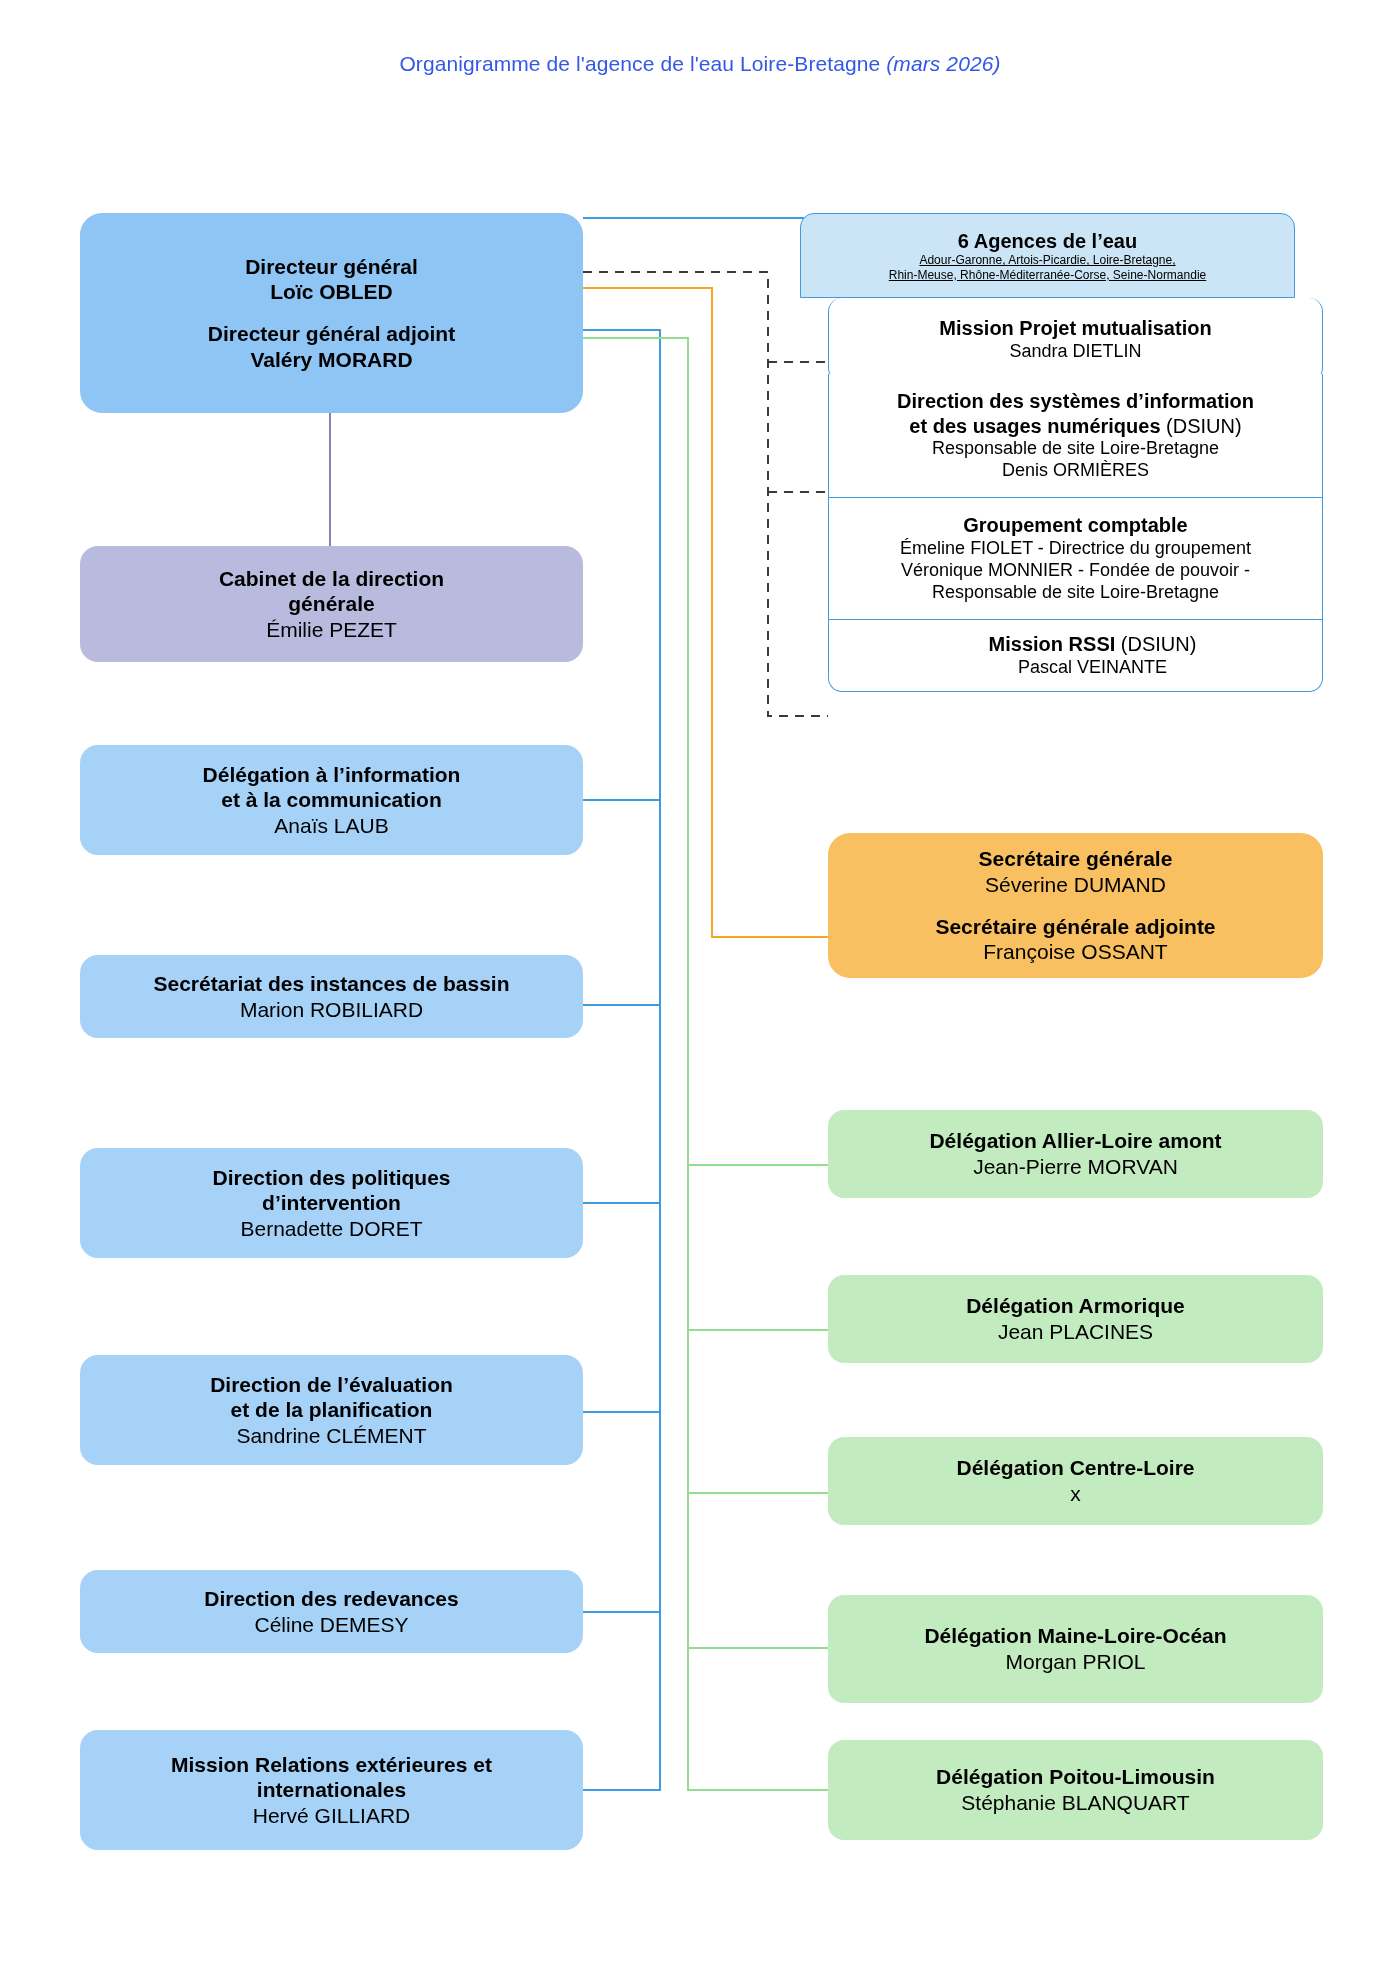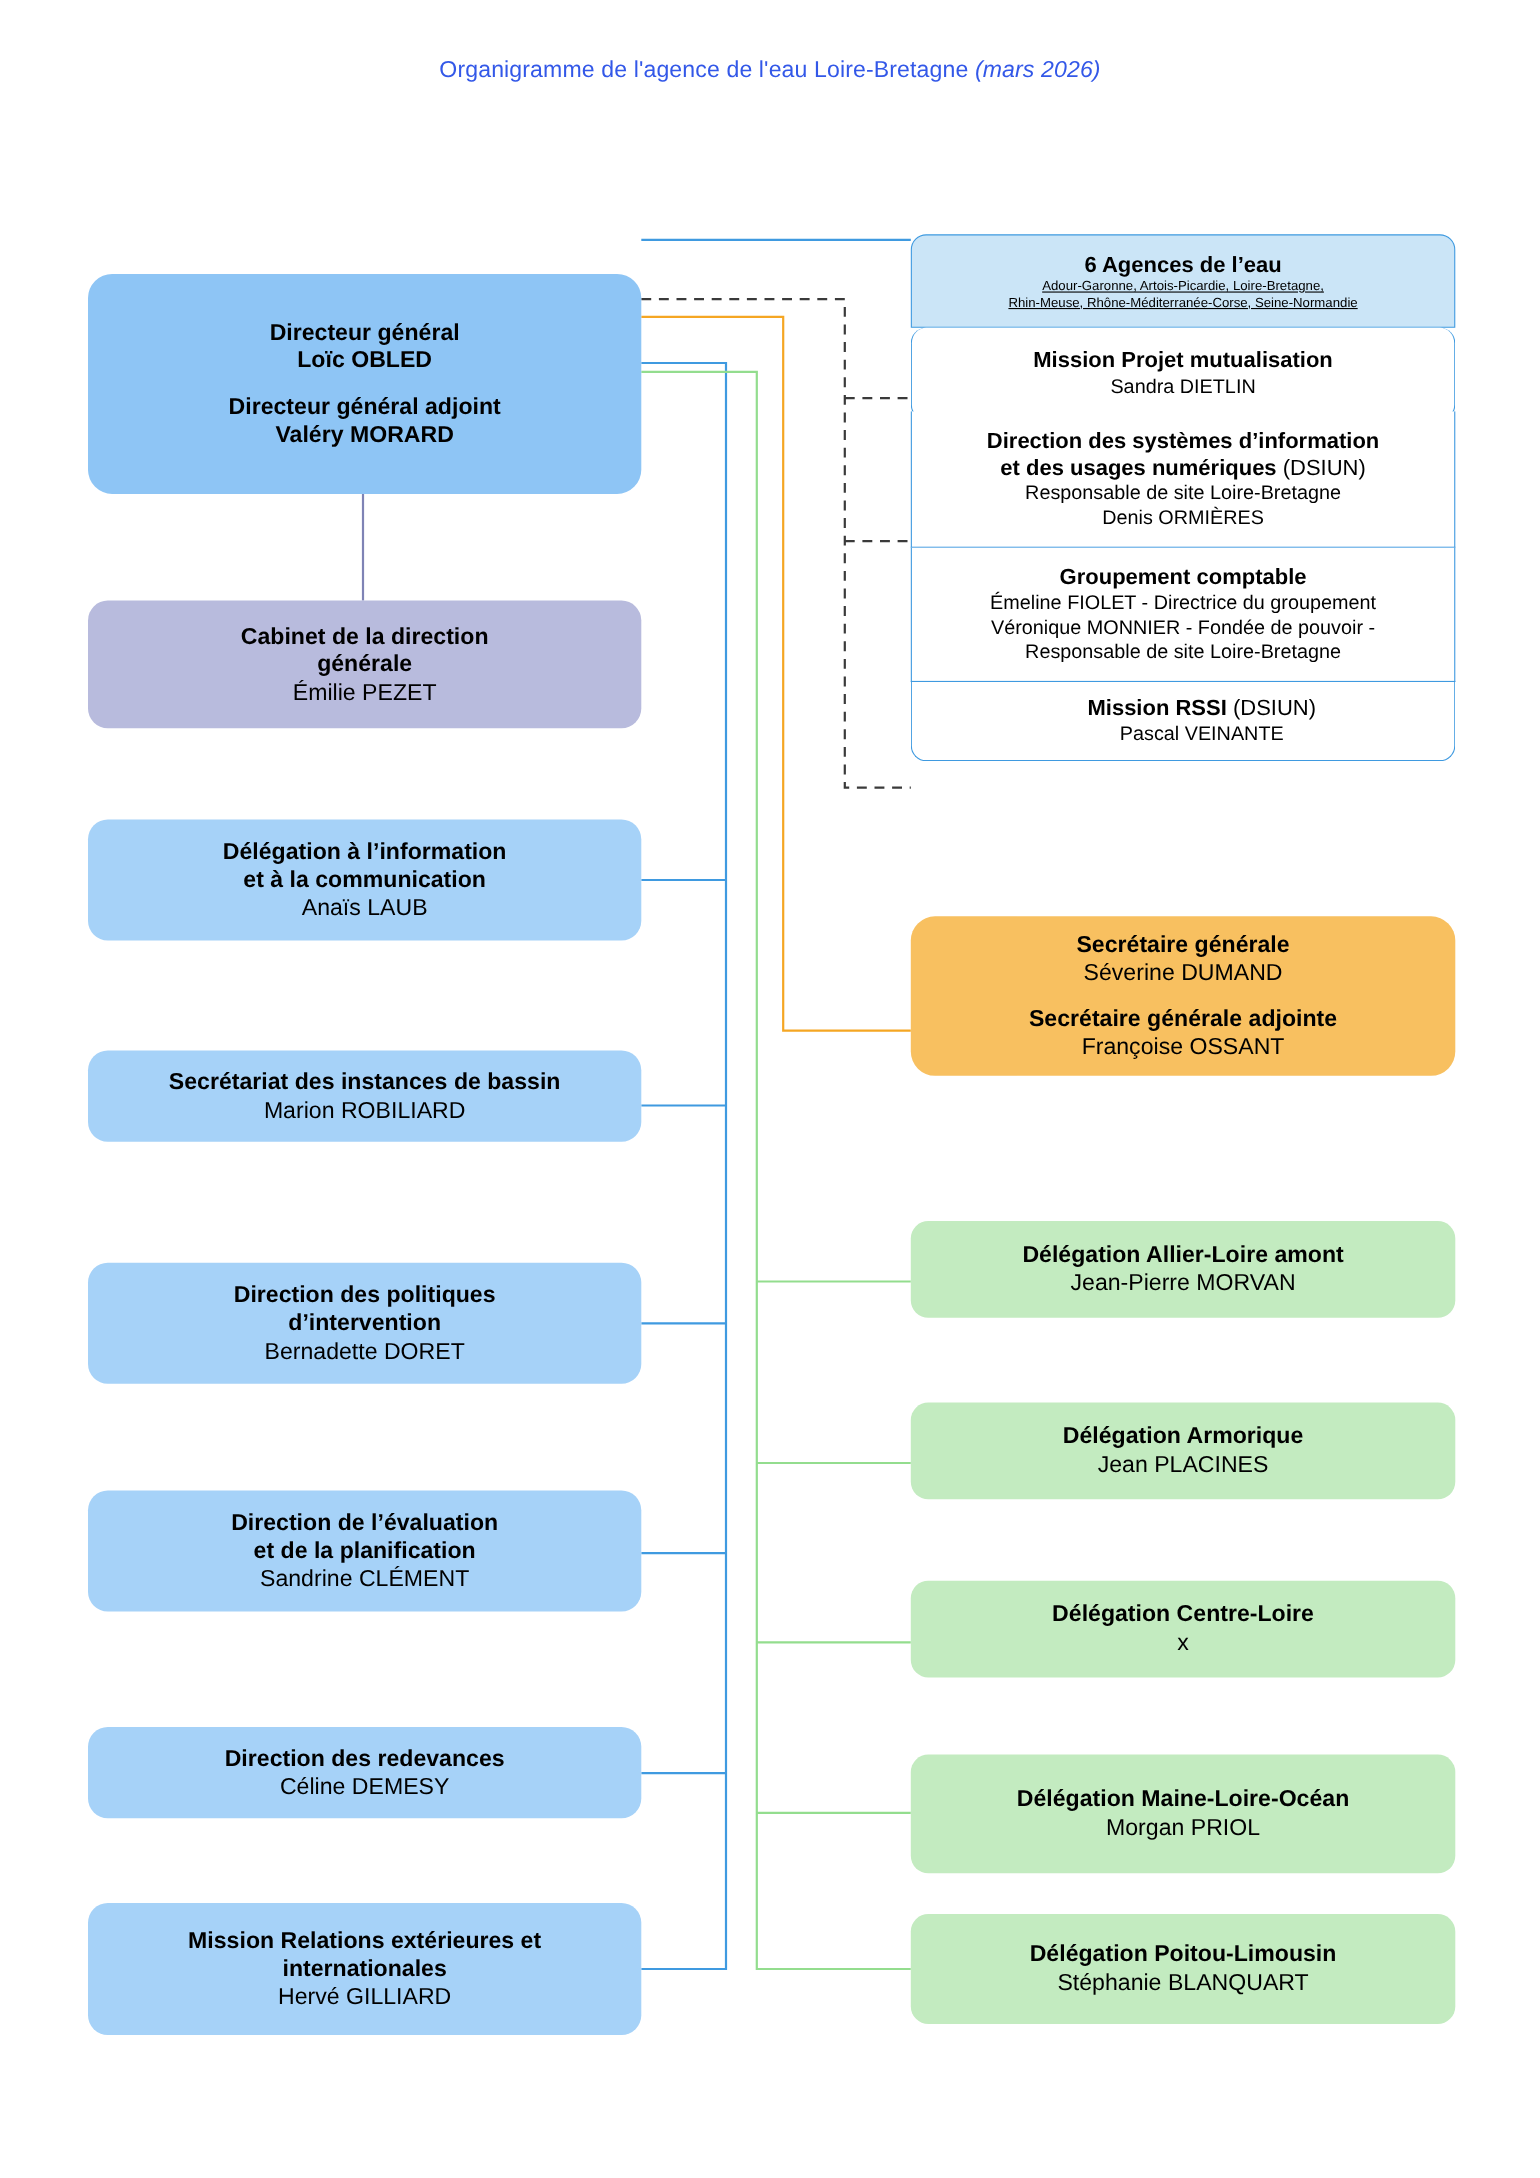--- a/index.html
+++ b/index.html
@@ -51,21 +51,20 @@
     z-index: 4;
   }
   .page-title .ital {
     font-style: italic;
   }
 
   
   .v-blue-solid {
     background: #8ec5f5;
     border-radius: 22px;
-    margin-top: 36px;
   }
   .v-blue-soft {
     background: #a6d2f8;
     border-radius: 18px;
   }
   .v-purple {
     background: #b8bbdd;
     border-radius: 18px;
   }
   .v-lightblue-card {
@@ -198,21 +197,21 @@
     <div class="ttl s22">Direction des redevances</div>
     <div class="sub s22">Céline DEMESY</div>
   </div>
 
   <div class="node v-blue-soft" style="left:80px; top:1730px; width:503px; height:120px;">
     <div class="ttl s22">Mission Relations extérieures et</div>
     <div class="ttl s22">internationales</div>
     <div class="sub s22">Hervé GILLIARD</div>
   </div>
 
-  <div class="node v-lightblue-card" style="left:828px; top:213px; width:495px; height:85px;">
+  <div class="node v-lightblue-card" style="left:800px; top:213px; width:495px; height:85px;">
     <div class="ttl s20">6 Agences de l’eau</div>
     <div class="sub s16">Adour-Garonne, Artois-Picardie, Loire-Bretagne,</div>
     <div class="sub s16">Rhin-Meuse, Rhône-Méditerranée-Corse, Seine-Normandie</div>
   </div>
 
   <div class="node v-white-card" style="left:828px; top:298px; width:495px; height:84px;border-radius:14px;">
     <div class="ttl s20">Mission Projet mutualisation</div>
     <div class="sub s18">Sandra DIETLIN</div>
   </div>
 

